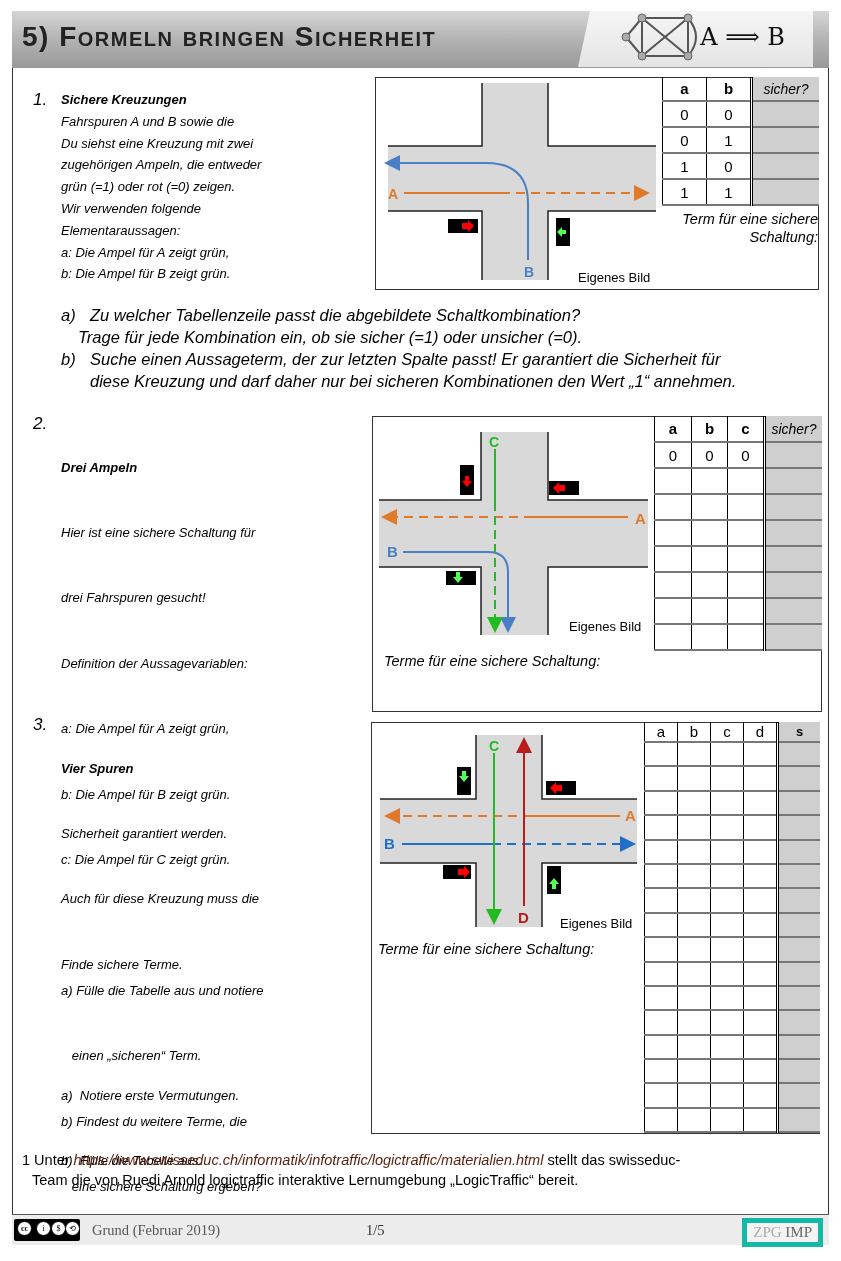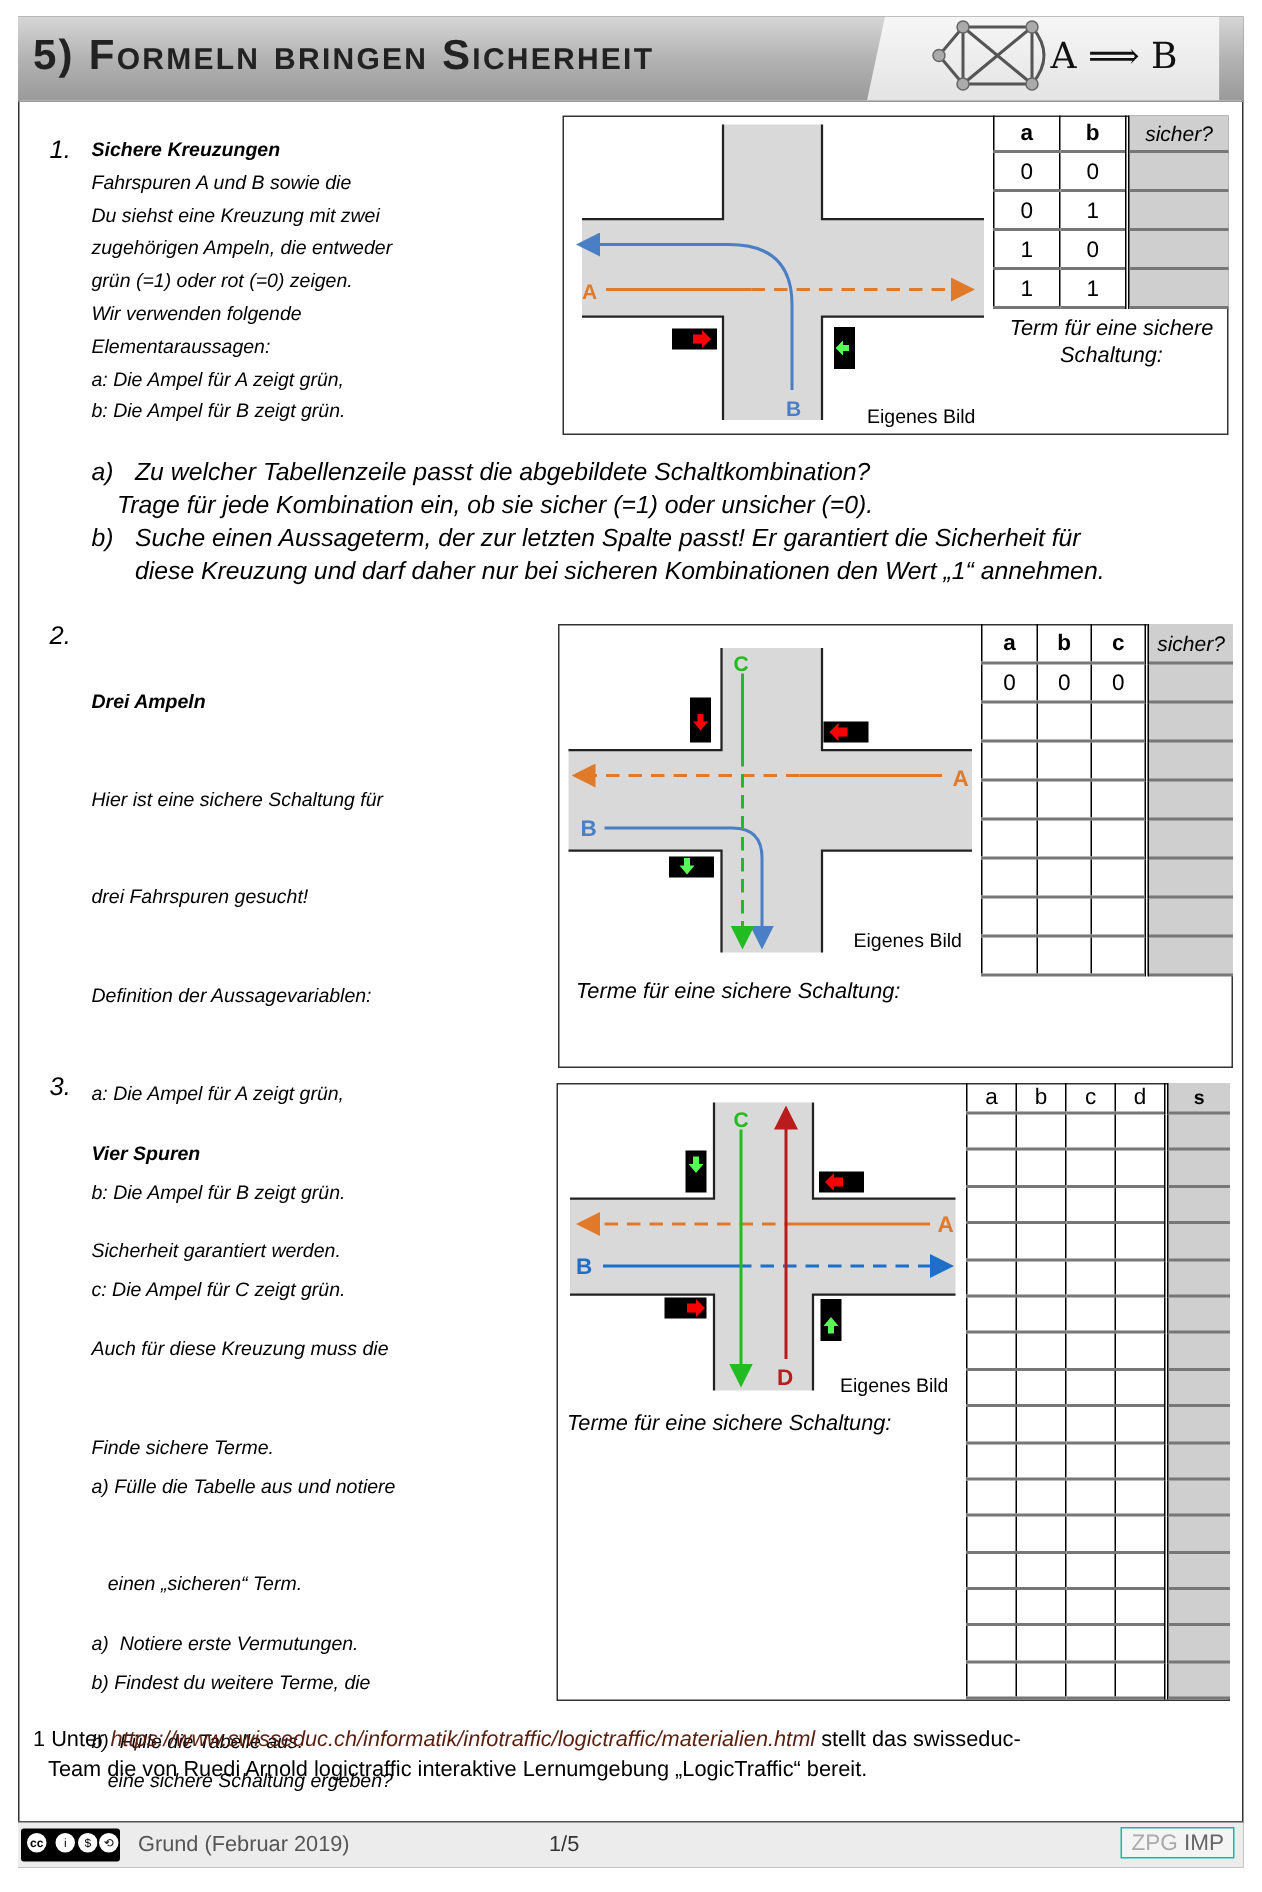--- a/index.html
+++ b/index.html
@@ -11,27 +11,27 @@
   .logo-formula { position:absolute; right:28px; top:12px; font-family:"DejaVu Serif", serif; font-size:24px; color:#111; }
   .graph-logo { position:absolute; left:620px; top:13px; }
   .txt { position:absolute; font-style:italic; font-size:13px; line-height:21.8px; }
   .num { position:absolute; font-style:italic; font-size:17px; }
   .bold { font-weight:bold; }
   .box { position:absolute; border:1px solid #333; box-sizing:border-box; background:#fff; }
   table.tt { border-collapse:collapse; position:absolute; font-size:15px; }
   table.tt td { border-left:1px solid #000; border-bottom:2px solid #777; text-align:center; padding:0; }
   table.tt td.s { background:#cfcfcf; border-left:3px double #000; }
   table.tt td.hd { font-weight:bold; }
-  .terme { position:absolute; font-style:italic; font-size:14.5px; text-align:center; }
+  .terme { position:absolute; font-style:italic; font-size:14.5px; text-align:right; }
   .foot { position:absolute; font-size:14.5px; line-height:20px; }
   .foot a { color:#5a1e0e; font-style:italic; text-decoration:none; }
-  .footer { position:absolute; left:12px; top:1214px; width:817px; height:31px; background:#ececec; border-top:1px solid #555; box-sizing:border-box; }
+  .footer { position:absolute; left:12px; top:1214px; width:817px; height:31px; background:#ececec; border-top:1px solid #555; box-sizing:border-box;font-family:Liberation Serif, serif; }
   .cc { position:absolute; left:2px; top:4px; width:66px; height:22px; background:#000; border-radius:2px; }
   .cc span { position:absolute; top:2px; width:13px; height:13px; border-radius:50%; background:#fff; border:1px solid #000; font-size:8px; text-align:center; line-height:13px; }
-  .zpg { position:absolute; right:6px; top:3px; border:1px solid #14b8a6; padding:1px 6px; font-size:15px; color:#aaa; background:#f4f4f4; }
+  .zpg { position:absolute; right:6px; top:3px; border:5px solid #14b8a6; padding:1px 6px; font-size:15px; color:#aaa; background:#f4f4f4; }
   .zpg b { color:#666; font-weight:normal; }
 </style>
 </head>
 <body>
 
 <div class="page"></div>
 
 <div class="header">
   <div class="title">5) Formeln bringen Sicherheit</div>
   <div class="header-right">

